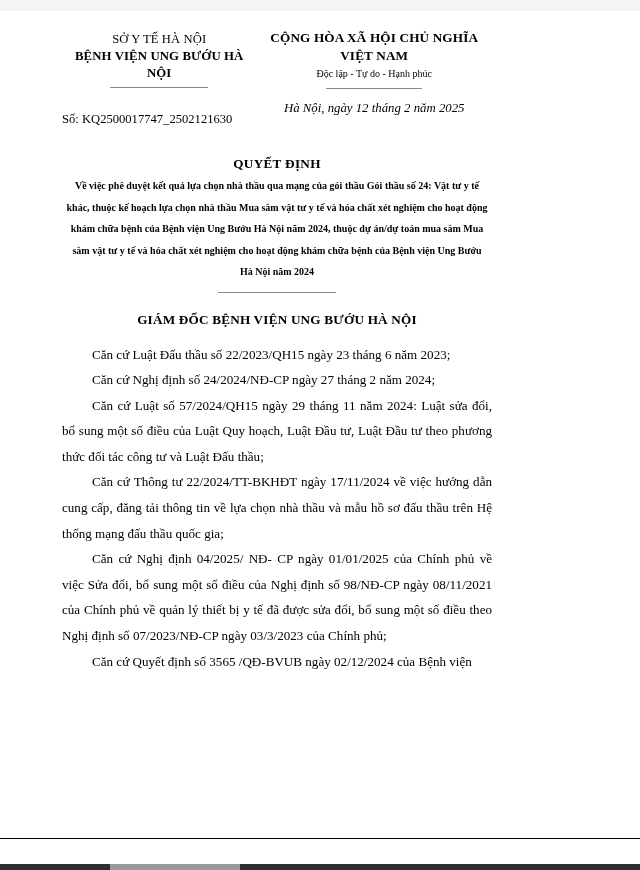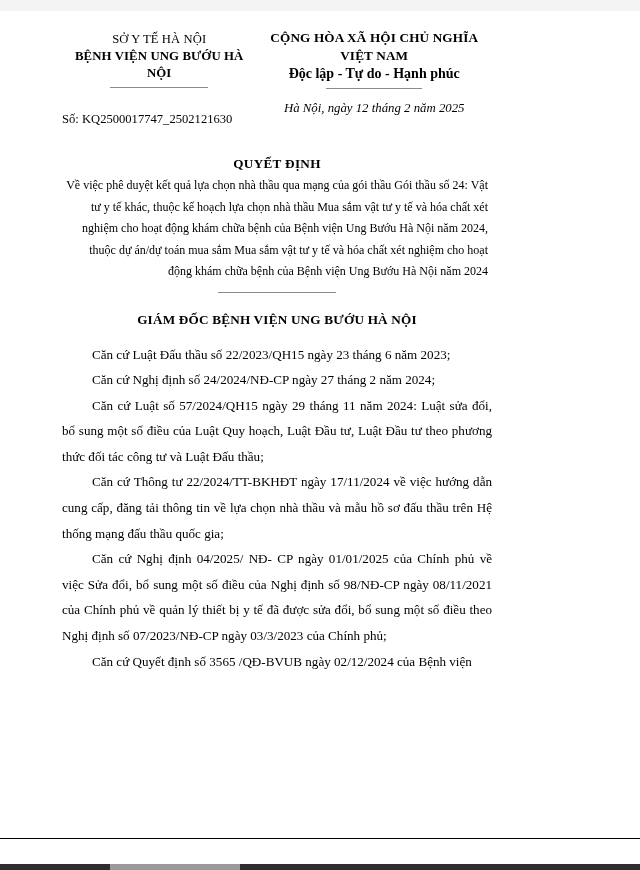--- a/index.html
+++ b/index.html
@@ -63,22 +63,22 @@
     letter-spacing: .1px;
     text-align: center;
   }
   .nation-line {
     font-size: 13.2px;
     font-weight: bold;
     line-height: 18px;
     letter-spacing: .15px;
   }
   .motto-line {
-    font-size: 14px;
-    font-weight: bold;
+    font-size: 10px;
+    font-weight: normal;
     line-height: 18px;
   }
   .rule {
     height: 1px;
     background: #8a8a8a;
     margin: 5px auto 0 auto;
   }
   .rule-left  { width: 98px; }
   .rule-right { width: 96px; }
 
@@ -100,26 +100,25 @@
     margin-top: 27px;
     text-align: center;
   }
   .title-main {
     font-size: 13.2px;
     font-weight: bold;
     letter-spacing: .3px;
     line-height: 19px;
   }
   .title-sub {
-    font-size: 12px;
-    font-weight: normal;
+    font-size: 10px;
+    font-weight: bold;
     line-height: 21.5px;
     margin-top: 2px;
     padding: 0 4px;
-    text-align: right;
   }
   .rule-title {
     width: 118px;
     height: 1px;
     background: #8a8a8a;
     margin: 9px auto 0 auto;
   }
 
   .signer {
     margin-top: 19px;

